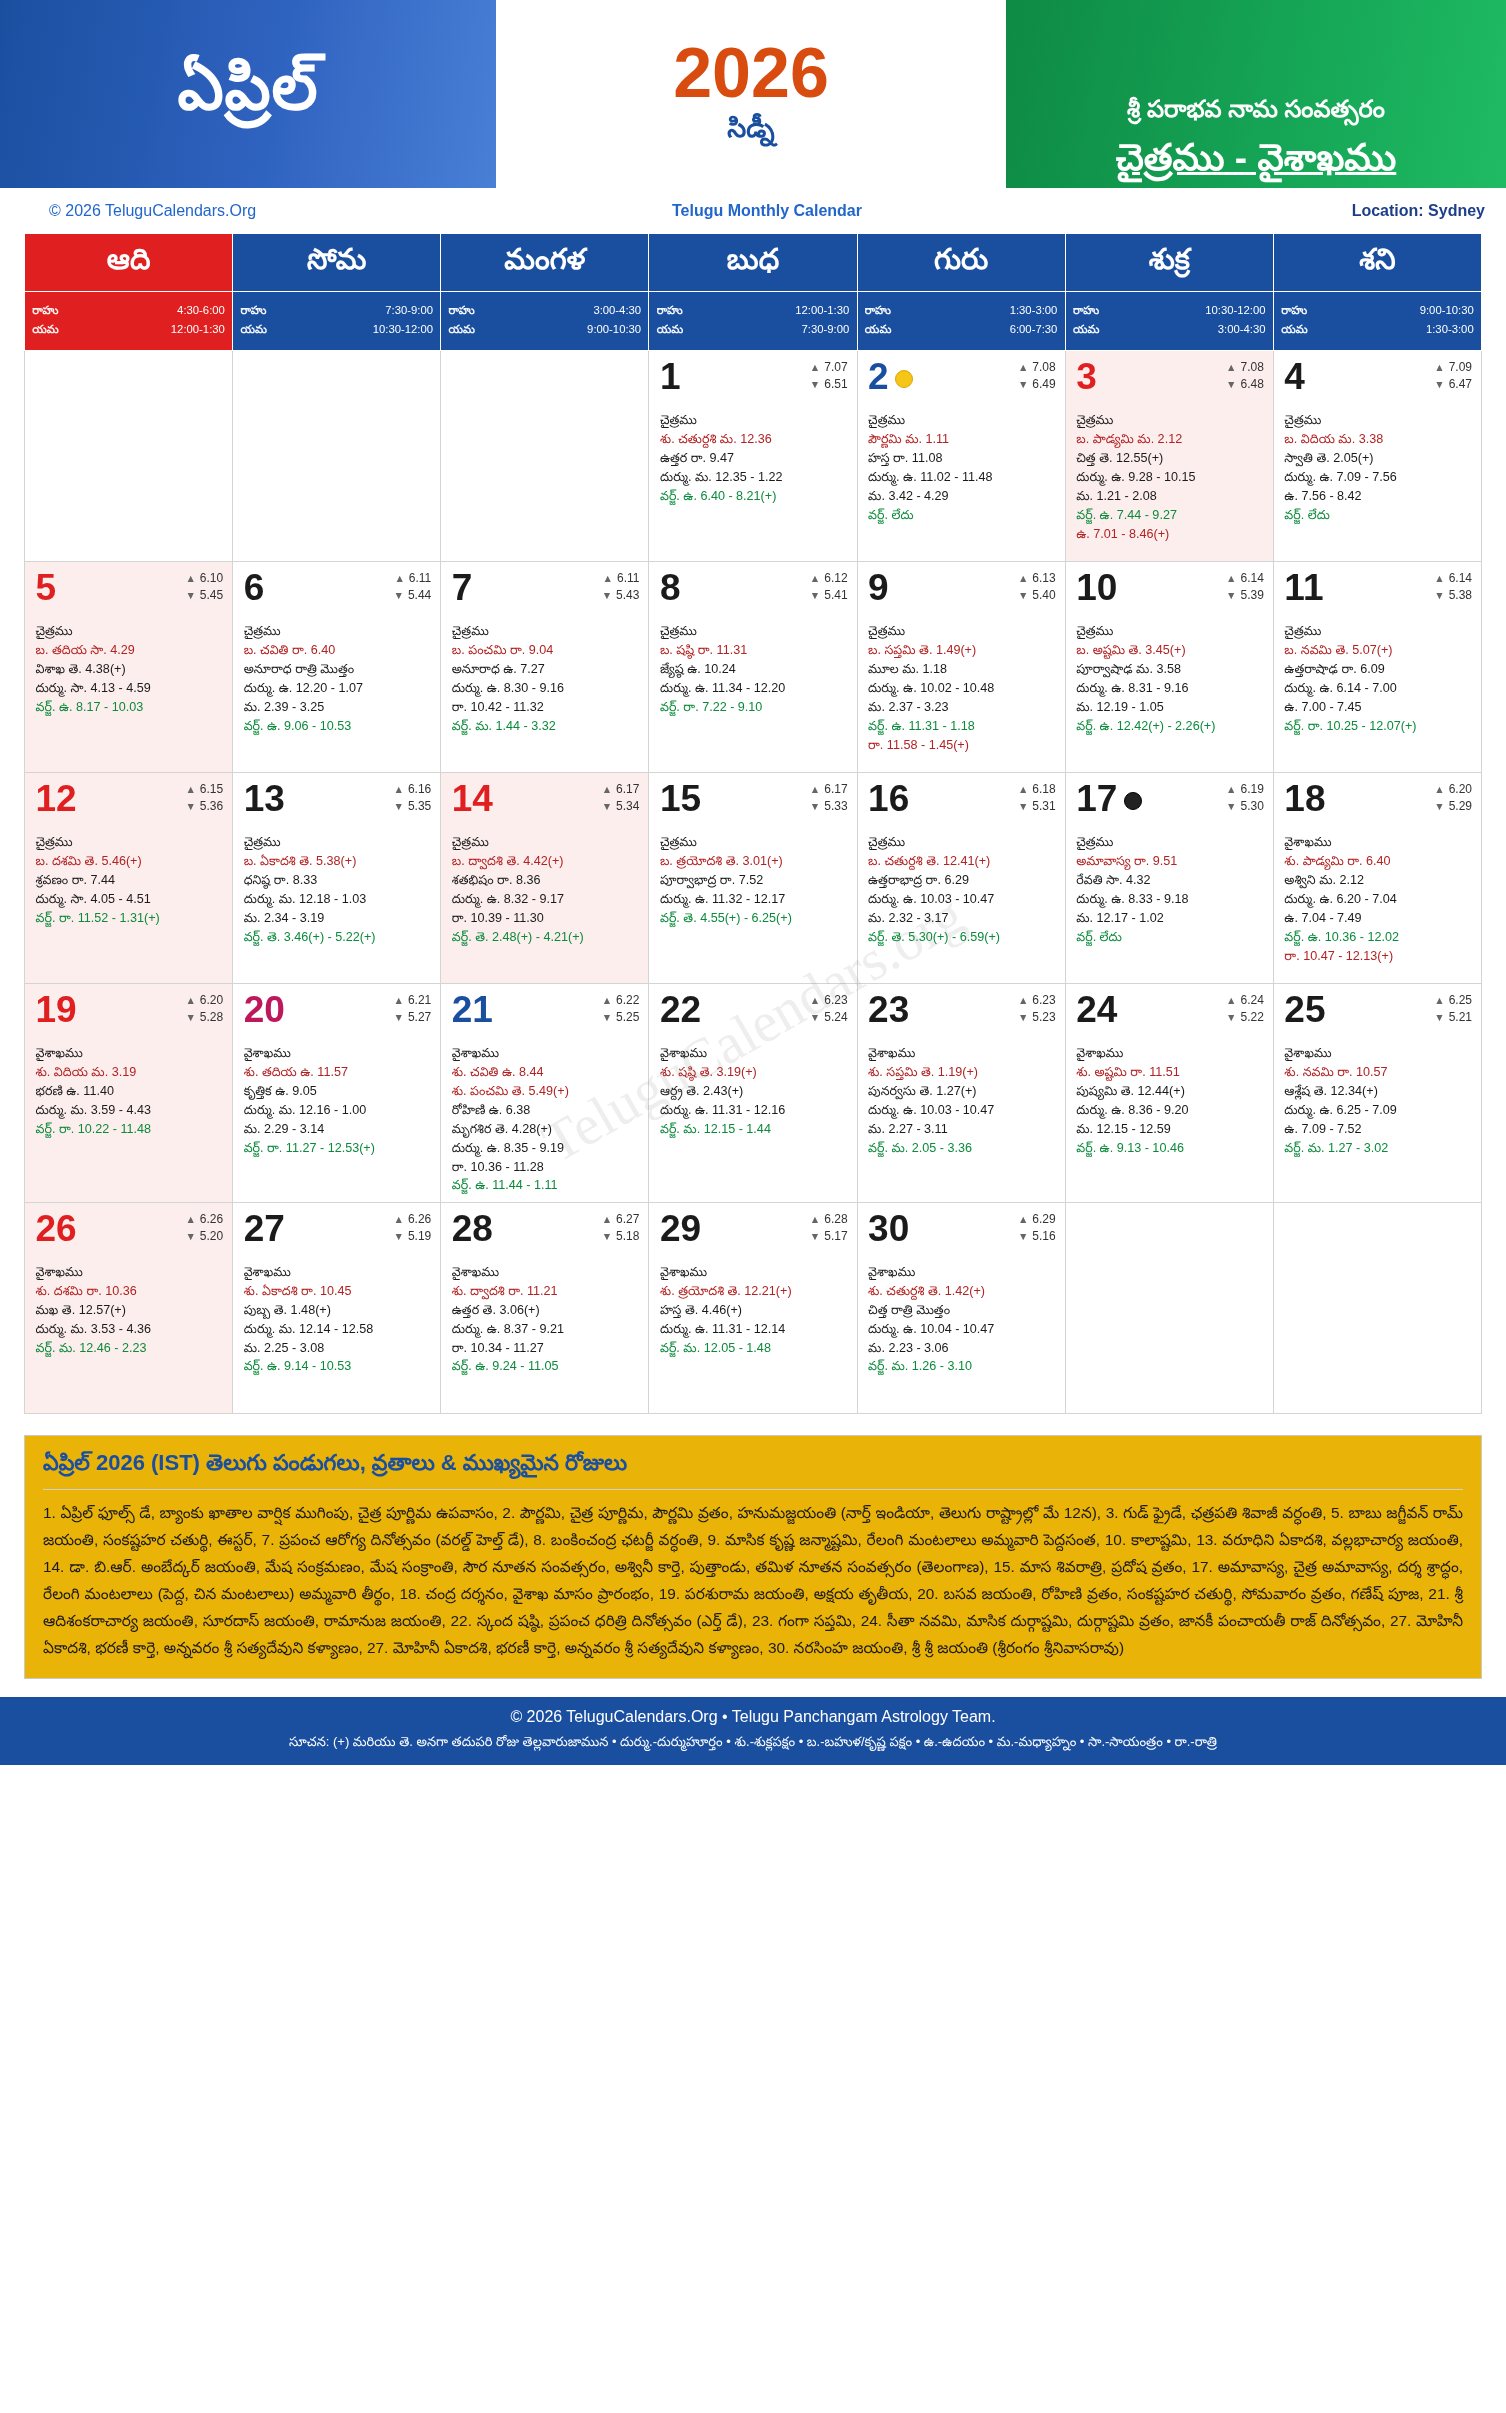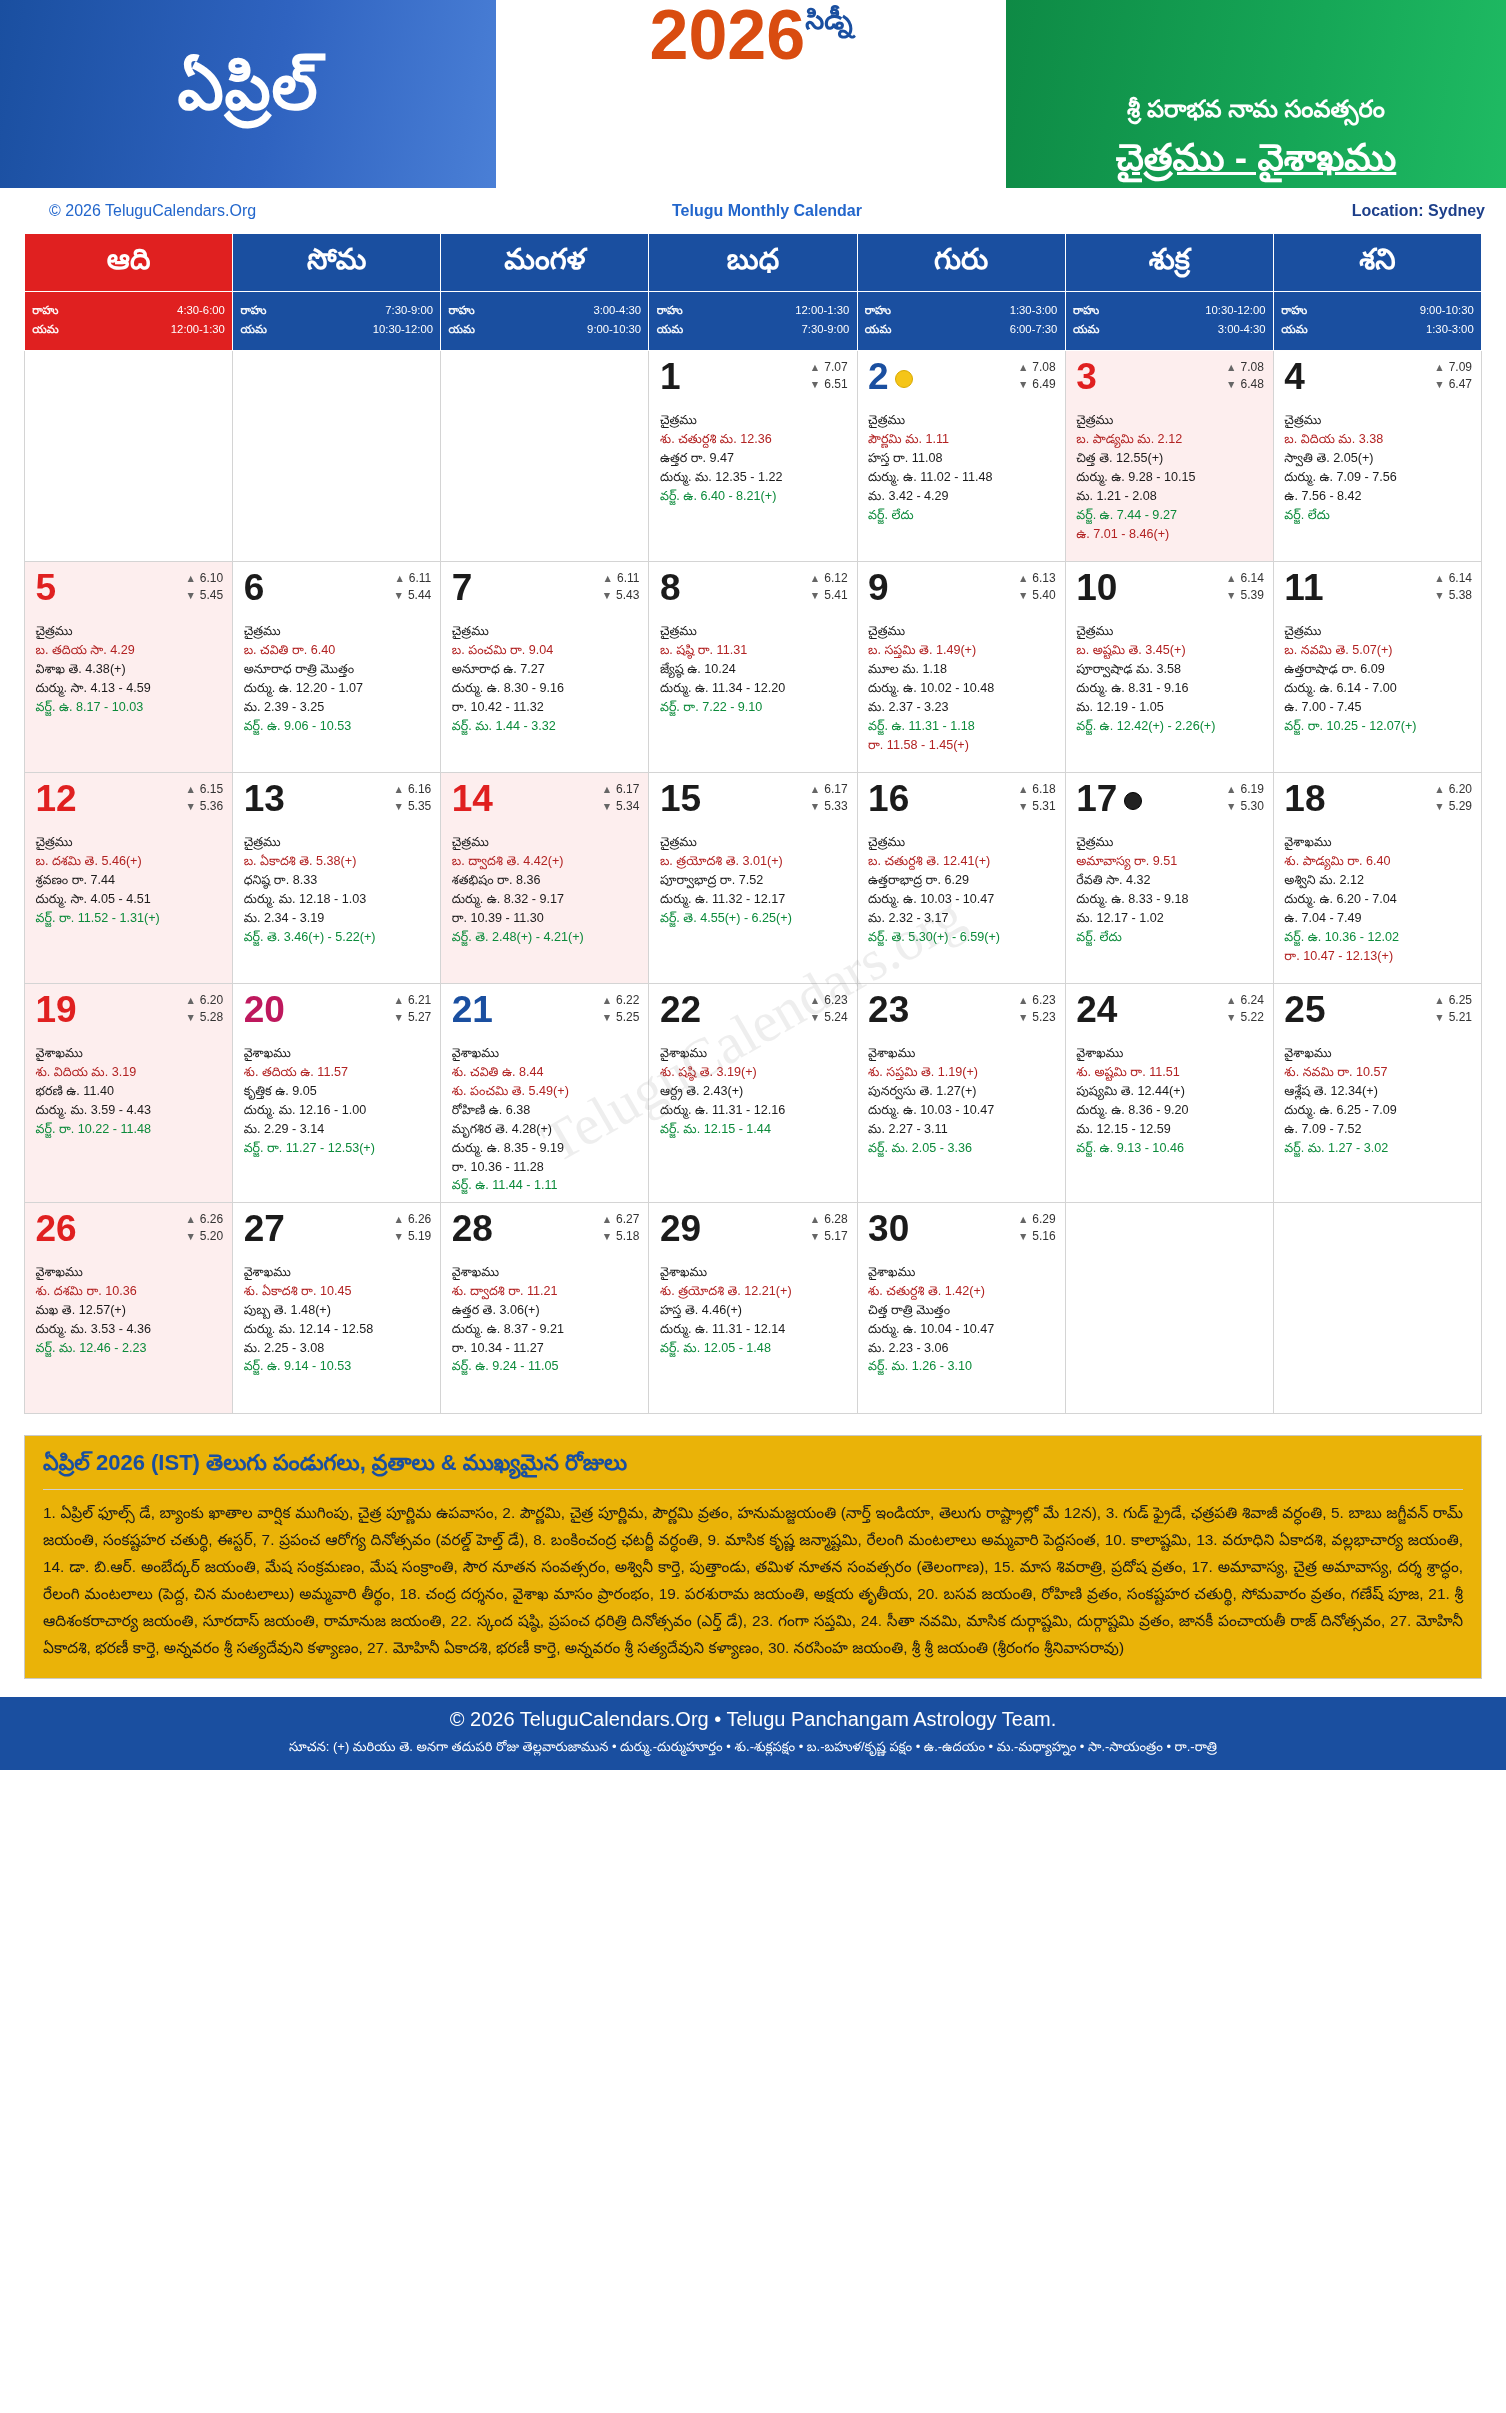--- a/index.html
+++ b/index.html
@@ -32,22 +32,22 @@
   .hdr-month span {
     color: #fff;
     font-size: 65px;
     font-weight: bold;
     letter-spacing: 0.8px;
   }
   .hdr-year {
     flex: 0 0 510px;
     background: #ffffff;
     display: flex;
-    flex-direction: row;
-    align-items: flex-start;
+    flex-direction: column;
+    align-items: center;
     justify-content: center;
   }
   .hdr-year .yr {
     color: #d94c10;
     font-size: 70px;
     font-weight: bold;
     line-height: 1;
   }
   .hdr-year .city {
     color: #1a4fa0;
@@ -208,21 +208,21 @@
   }
 
   
   .footer {
     margin-top: 18px;
     background: #1a4fa0;
     color: #fff;
     padding: 11.3px 8px 13px 8px;
     text-align: center;
   }
-  .footer .l1 { font-size: 20px; margin-bottom: 8px; }
+  .footer .l1 { font-size: 16px; margin-bottom: 8px; }
   .footer .l2 { font-size: 13px; }
 </style>
 </head>
 <body>
 
 <div class="page">
 
   <div class="header">
     <div class="hdr-month">
       <span>ఏప్రిల్</span>

